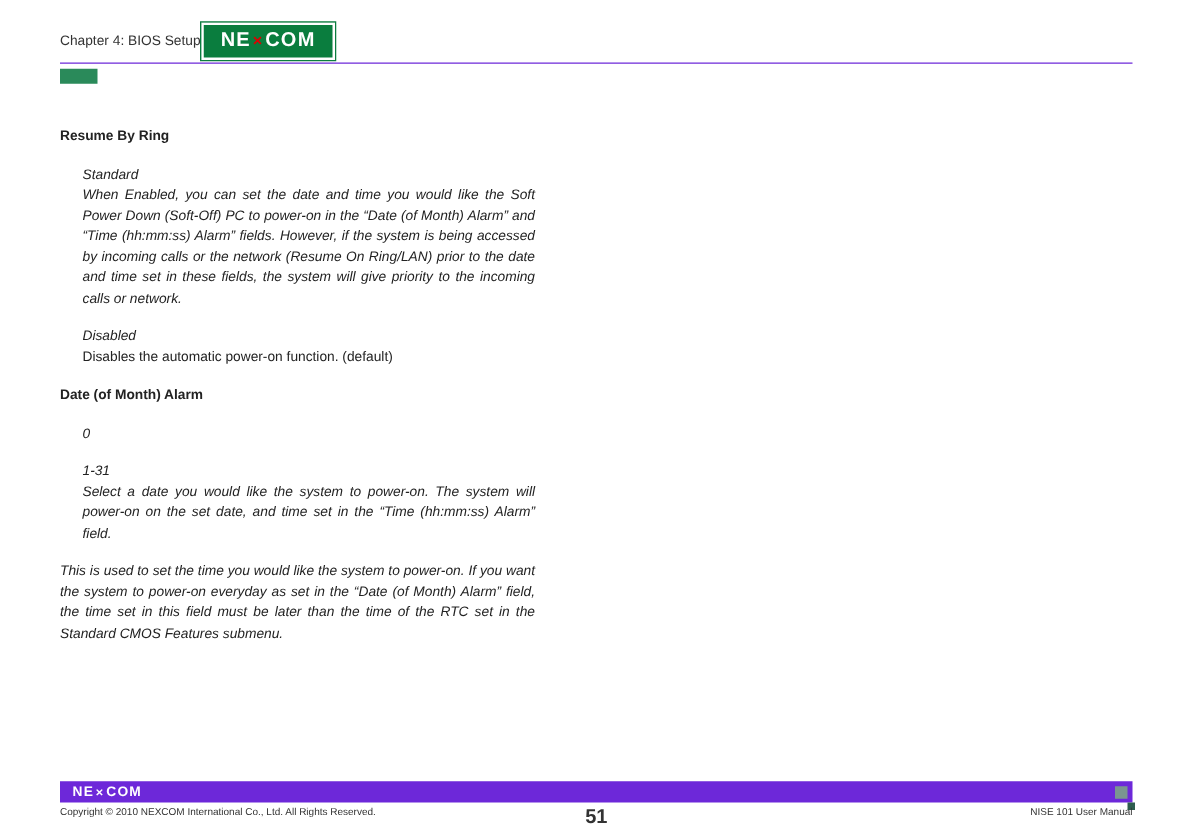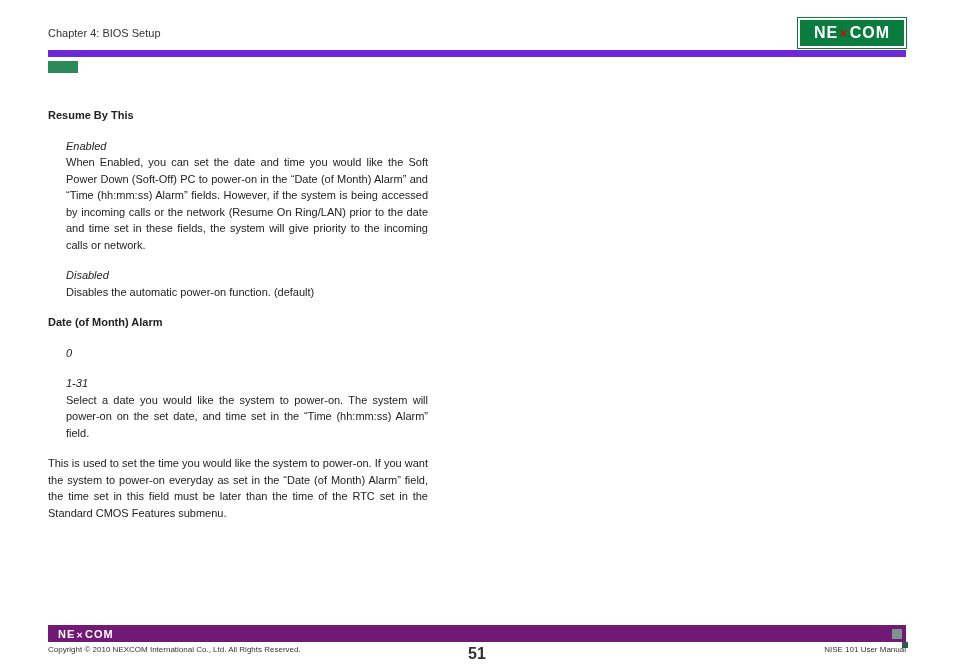--- a/index.html
+++ b/index.html
@@ -10,23 +10,22 @@
     body {
       font-family: Arial, Helvetica, sans-serif;
       background: #fff;
       width: 954px;
       height: 672px;
       position: relative;
       padding: 18px 48px 0 48px;
     }
     .header {
       display: flex;
-      justify-content: space-between;
       align-items: center;
-      border-bottom: 7px solid #6d28d9;
+      border-bottom: 1px solid #6d28d9;
       padding-bottom: 2px;
     }
     .chapter-title {
       font-size: 11px;
       color: #333;
     }
     .logo-top {
       background: #0a7d3e;
       color: #fff;
       font-weight: bold;
@@ -59,29 +58,30 @@
     }
     .indent {
       padding-left: 18px;
       margin-bottom: 14px;
     }
     .italic-label {
       font-style: italic;
     }
     .justified {
       text-align: justify;
+      font-style: italic;
     }
     .footer {
       position: absolute;
       bottom: 18px;
       left: 48px;
       right: 48px;
     }
     .footer-bar {
-      background: #701a75;
+      background: #6d28d9;
       height: 17px;
       display: flex;
       align-items: center;
       justify-content: space-between;
       padding: 0 3px 0 10px;
       position: relative;
     }
     .footer-logo {
       color: #fff;
       font-weight: bold;
@@ -134,23 +134,23 @@
   <div class="logo-top">
     <span>NE</span>
       <span style="color:#d00;font-size:10px;margin:0 1px;">✕</span>
       <span>COM</span>
   </div>
 </div>
 <div class="green-tab"></div>
 
 <div class="content">
 
-  <div class="section-heading">Resume By This</div>
+  <div class="section-heading">Resume By Ring</div>
   <div class="indent">
-    <div class="italic-label">Enabled</div>
+    <div class="italic-label">Standard</div>
     <div class="justified">When Enabled, you can set the date and time you would like the Soft Power Down (Soft-Off) PC to power-on in the “Date (of Month) Alarm” and “Time (hh:mm:ss) Alarm” fields. However, if the system is being accessed by incoming calls or the network (Resume On Ring/LAN) prior to the date and time set in these fields, the system will give priority to the incoming calls or network.</div>
   </div>
   <div class="indent">
     <div class="italic-label">Disabled</div>
     <div>Disables the automatic power-on function. (default)</div>
   </div>
 
   <div class="section-heading">Date (of Month) Alarm</div>
   <div class="indent">
     <div class="italic-label">0</div>

